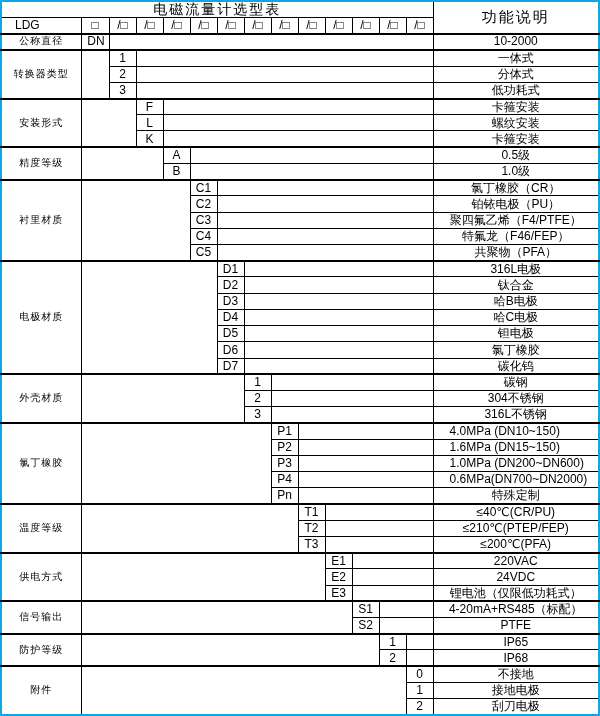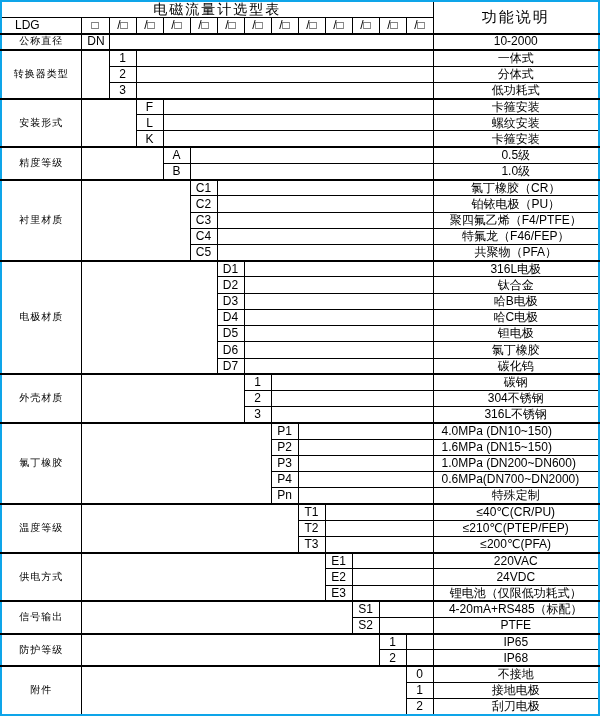--- a/index.html
+++ b/index.html
@@ -11,21 +11,21 @@
      font-size:12px;line-height:1.05;white-space:nowrap;overflow:hidden;color:#000;}
   tr{height:16px;}
   td.title{font-size:14px;letter-spacing:2px;}
   td.fn-head{font-size:15px;letter-spacing:2px;margin-left:30px;}
   td.sec-label{font-size:10px;letter-spacing:1px;}
   td.ldg{text-align:left;padding-left:13px;}
   td.code{font-size:12px;}
   td.code-left{text-align:center;padding-left:2px;}
   td.slot{font-size:12px;}
   td.fn{font-size:12px;border-radius:6px;}
-  td.fn-left{text-align:left;padding-left:8px;}
+  td.fn-left{text-align:left;padding-left:16px;}
   td.sec-top{border-top:2px solid #000;}
 </style>
 </head>
 <body>
 
 <div class="page">
   <table id="sel-table">
     <colgroup id="sel-cols">
         <col style="width: 80px;">
         <col style="width: 28px;">

